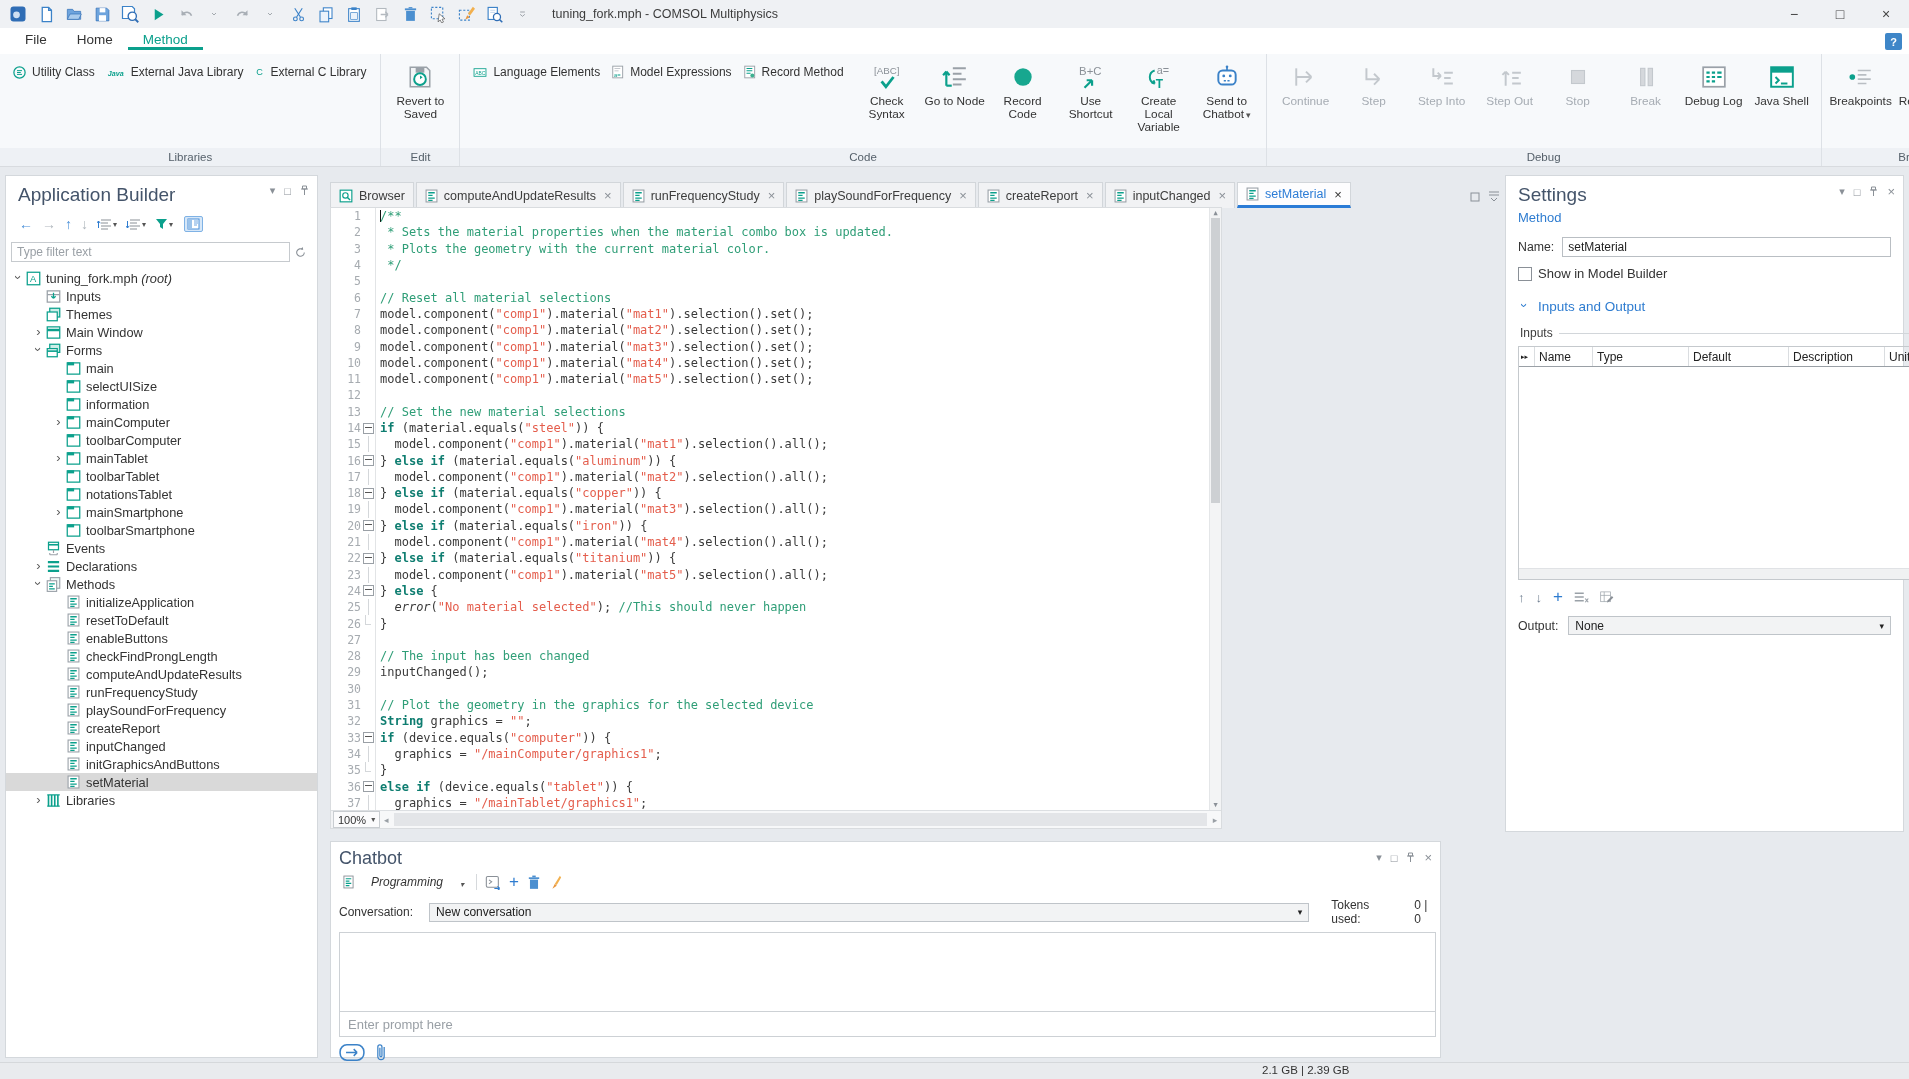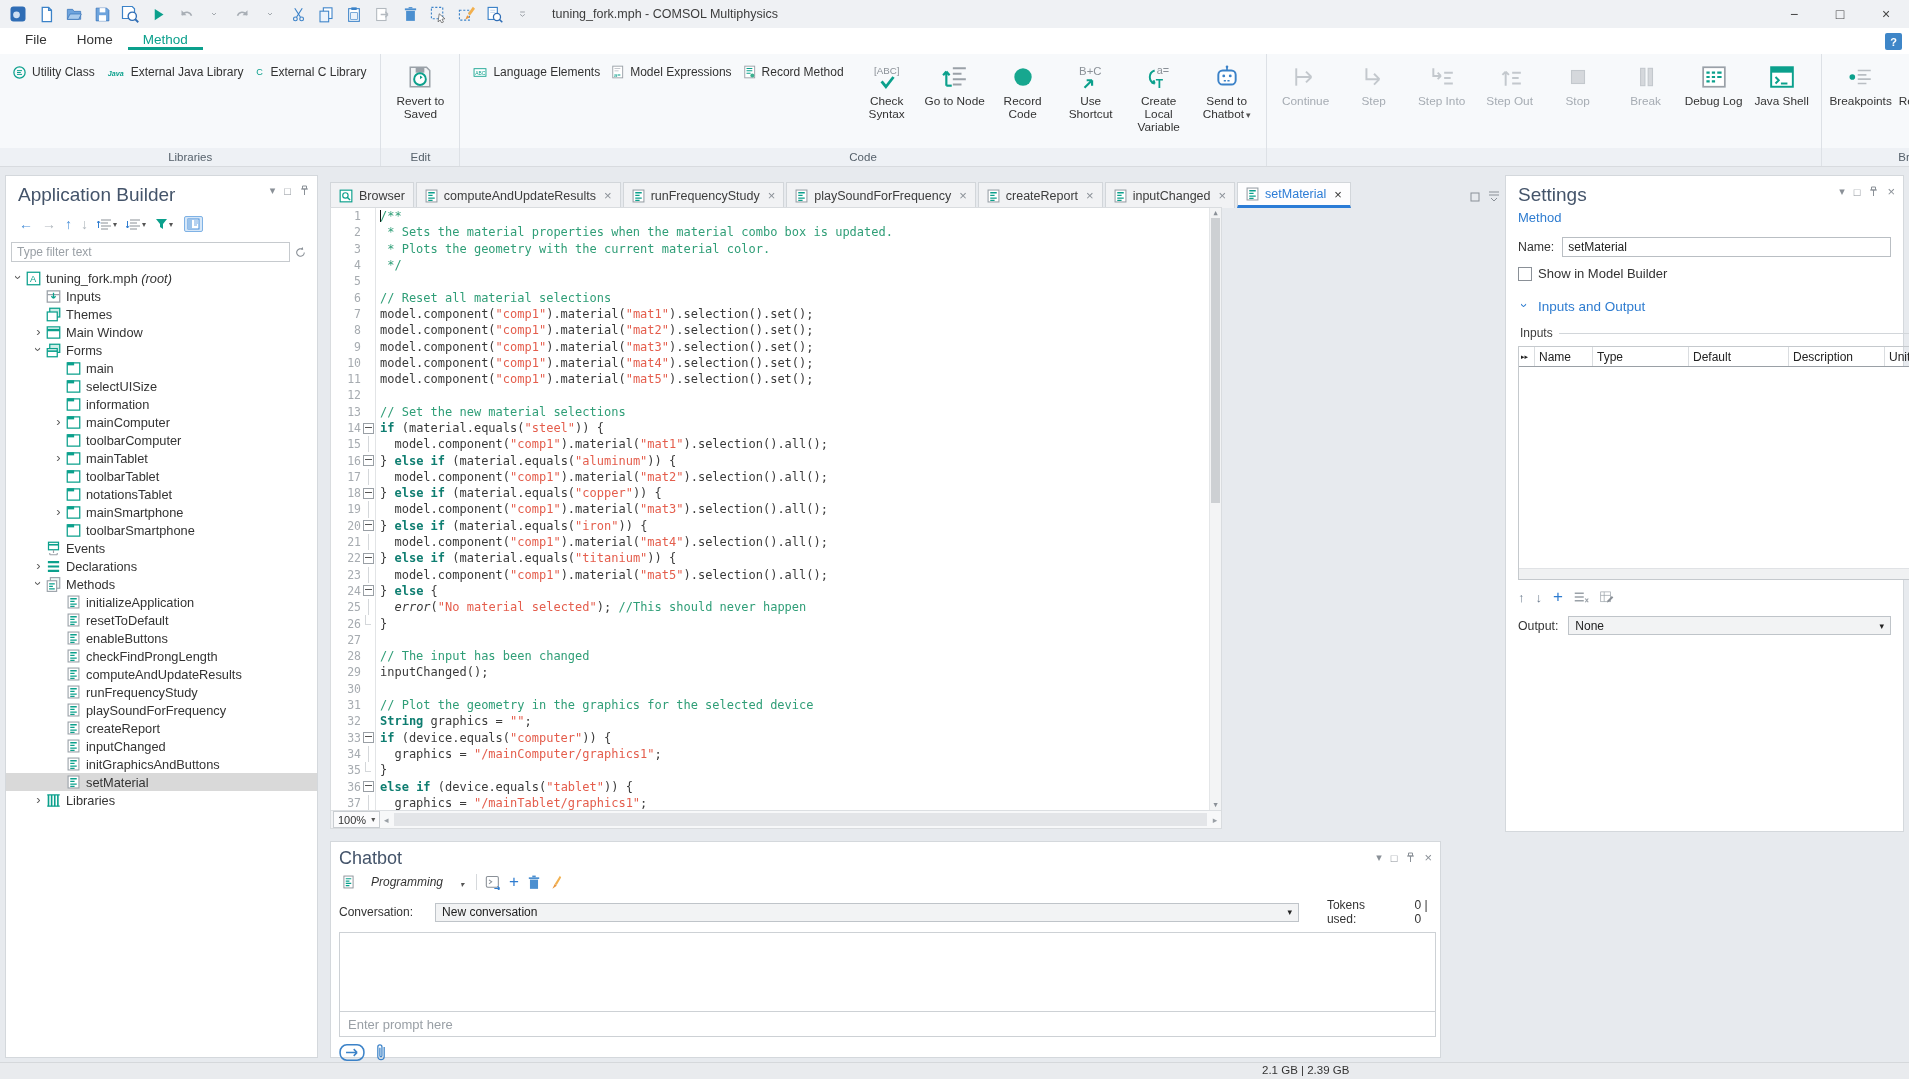--- a/index.html
+++ b/index.html
@@ -81,21 +81,21 @@
   #ed-bottom{height:17px;border-top:1px solid #dcdfe2;background:#f2f3f5;display:flex;align-items:center;}
   .zoomctl{display:flex;align-items:center;height:15px;border:1px solid #c9cdd1;background:#fbfbfc;margin-left:2px;padding:0 4px;font-size:11px;gap:5px;color:#333;}
   #hscroll{flex:1;height:100%;position:relative;background:#f7f8f9;}
   #hscroll .harrow{position:absolute;top:0;bottom:0;width:12px;display:flex;align-items:center;justify-content:center;color:#9aa0a6;font-size:9px;}
   #hscroll .hthumb{position:absolute;left:14px;right:14px;top:2px;bottom:2px;background:#e3e5e8;}
   
   #chatbot{left:330px;top:841px;width:1111px;height:217px;padding:6px 4px 0 8px;}
   .cb-toolbar{display:flex;align-items:center;gap:8px;height:22px;margin-top:2px;}
   .cb-mode{display:flex;align-items:flex-end;gap:17px;font-size:12px;padding:1px 4px;border-radius:2px;font-style:italic;}
   .cb-sep{width:1px;height:16px;background:#d6d9dc;}
-  .cb-convrow{display:flex;align-items:center;margin-top:5px;gap:22px;}
+  .cb-convrow{display:flex;align-items:center;margin-top:5px;gap:16px;}
   .cb-convrow .lbl{font-size:12px;color:#333;}
   .dropdown{display:flex;align-items:center;background:#f2f3f4;border:1px solid #bfc4c9;height:19px;padding:0 6px;font-size:12px;color:#222;box-sizing:border-box;}
   .dropdown .dd-caret{margin-left:auto;font-size:9px;color:#222;}
   .cb-msgs{margin-top:6px;height:78px;border:1px solid #cdd1d5;background:#fff;}
   .cb-prompt{margin-top:0px;height:24px;border:1px solid #cdd1d5;border-top:none;display:flex;align-items:center;padding:0 8px;font-size:13px;color:#9aa0a6;}
   .cb-actions{display:flex;align-items:center;gap:10px;margin-top:6px;}
   
   #settings{left:1505px;top:175px;width:399px;height:657px;padding:8px 12px 0 12px;}
   .set-sub{color:#2e7cd0;font-size:13px;margin-top:4px;}
   .name-row{display:flex;align-items:center;gap:8px;margin-top:12px;}
@@ -477,20 +477,21 @@
                 <svg width="26" height="26" viewBox="0 0 24 24" fill="none">
                   <rect x="2" y="3" width="20" height="18" fill="#fff" stroke="#0ba08c" stroke-width="1.8"></rect>
                   <rect x="2" y="3" width="20" height="5" fill="#0ba08c"></rect>
                   <path d="M6 12l3 3-3 3" stroke="#0ba08c" stroke-width="1.8"></path>
                   <path d="M11 18h6" stroke="#0ba08c" stroke-width="1.8"></path>
                 </svg>
               </span>
               <span class="rbig-label"><span>Java Shell</span></span>
             </div>
           </div>
+          <div class="rg-label">Debug</div>
         </div>
         <div class="rgroup">
           <div class="rg-body">
             <div class="rbig">
               <span class="rbig-icon">
                 <svg width="26" height="26" viewBox="0 0 24 24" fill="none">
                   <circle cx="4" cy="12" r="2.6" fill="#0ba08c"></circle>
                   <path d="M9 6h12M9 10h8M9 14h12M9 18h8" stroke="#b9bec3" stroke-width="1.6"></path>
                 </svg>
               </span>

